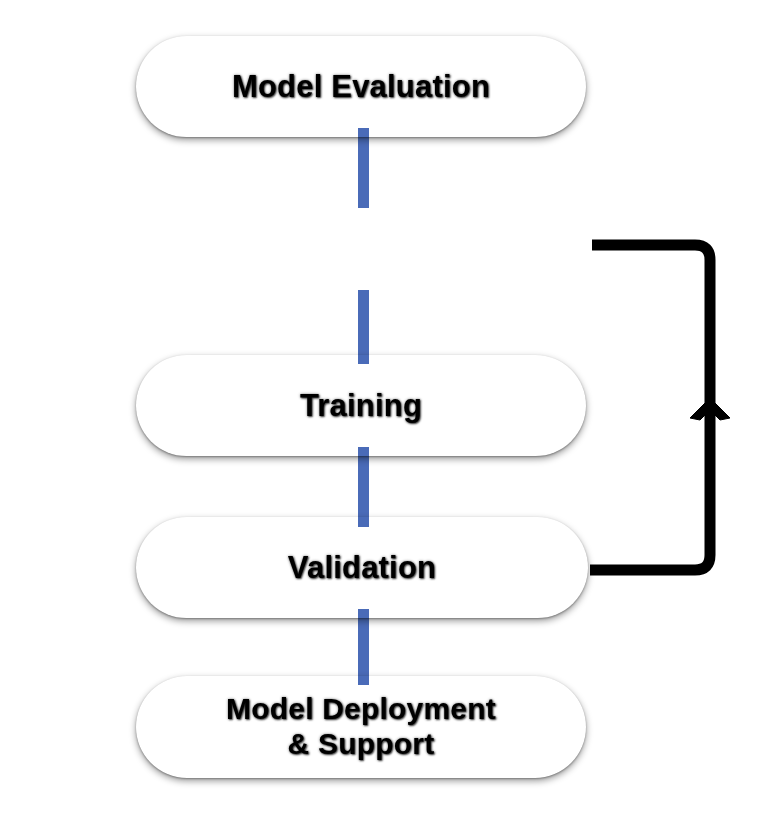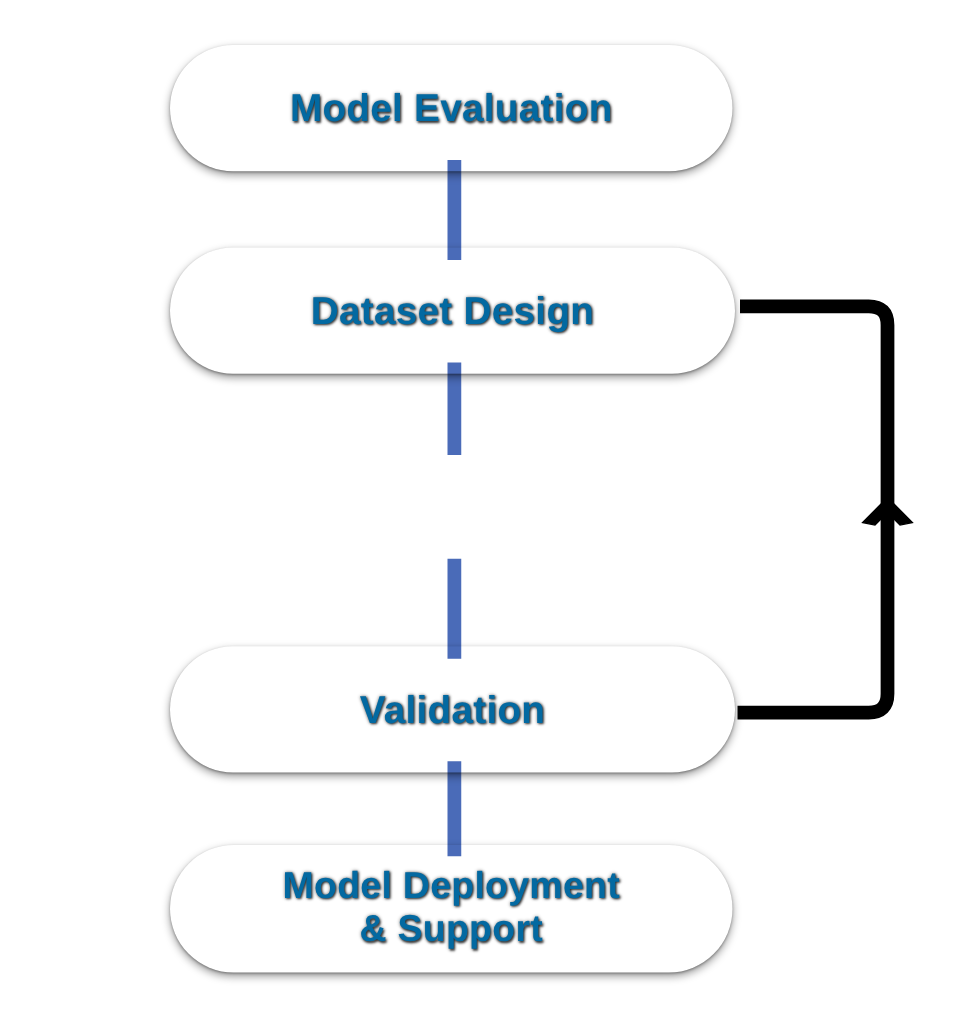--- a/index.html
+++ b/index.html
@@ -61,21 +61,21 @@
                 #4059ae 100%);
     box-shadow: 0 3px 7px rgba(0,0,0,0.40),
                 0 1px 2px rgba(0,0,0,0.30);
     display: flex;
     align-items: center;
     justify-content: center;
     z-index: 3;
   }
 
   .node-label {
-    color: #0369a1;
+    color: #000000;
     font-family: "Liberation Sans", sans-serif;
     font-weight: bold;
     font-size: 31px;
     line-height: 1.16;
     text-align: center;
     letter-spacing: 0.2px;
     text-shadow: 1px 1px 2px rgba(0,0,0,0.75),
                  0 0 3px rgba(0,0,0,0.45);
     white-space: pre-line;
     user-select: none;
@@ -108,24 +108,24 @@
 
   <svg class="loop-svg" viewBox="0 0 770 822">
     <path d="M 590 570 L 695 570 Q 710 570 710 555 L 710 260 Q 710 245 695 245 L 592 245" fill="none" stroke="#000000" stroke-width="11" stroke-linecap="butt" stroke-linejoin="round"></path>
     <path d="M 710 398 L 690 418 L 700 420 L 710 410 L 720 420 L 730 418 Z" fill="#000000" stroke="#000000" stroke-width="1"></path>
   </svg>
 
   <div class="node" id="node-0">
     <span class="node-label">Model Evaluation</span>
   </div>
 
-  <div class="node" id="node-1">
-    <span class="node-label">Dataset Design</span>
+
+  <div class="node" id="node-2">
+    <span class="node-label">Training</span>
   </div>
-
 
   <div class="node" id="node-3">
     <span class="node-label">Validation</span>
   </div>
 
   <div class="node" id="node-4">
     <span class="node-label">Model Deployment
 &amp; Support</span>
   </div>
 

